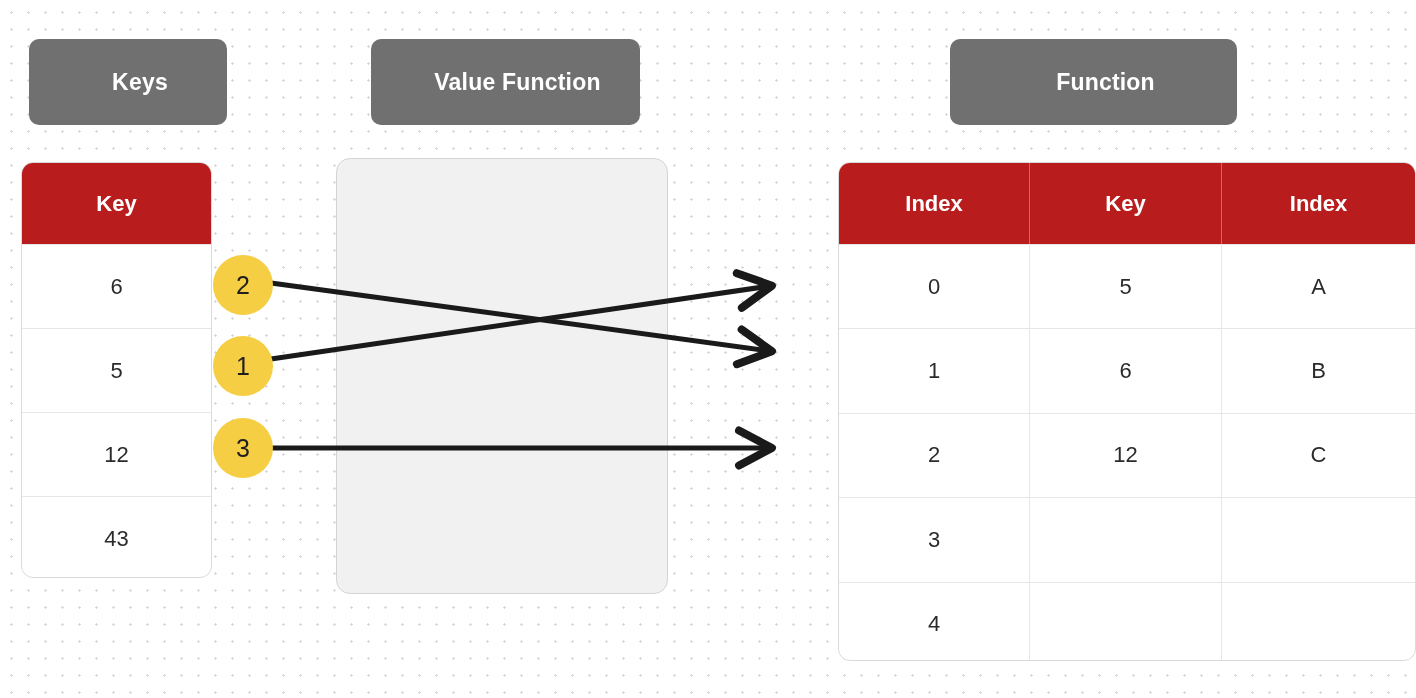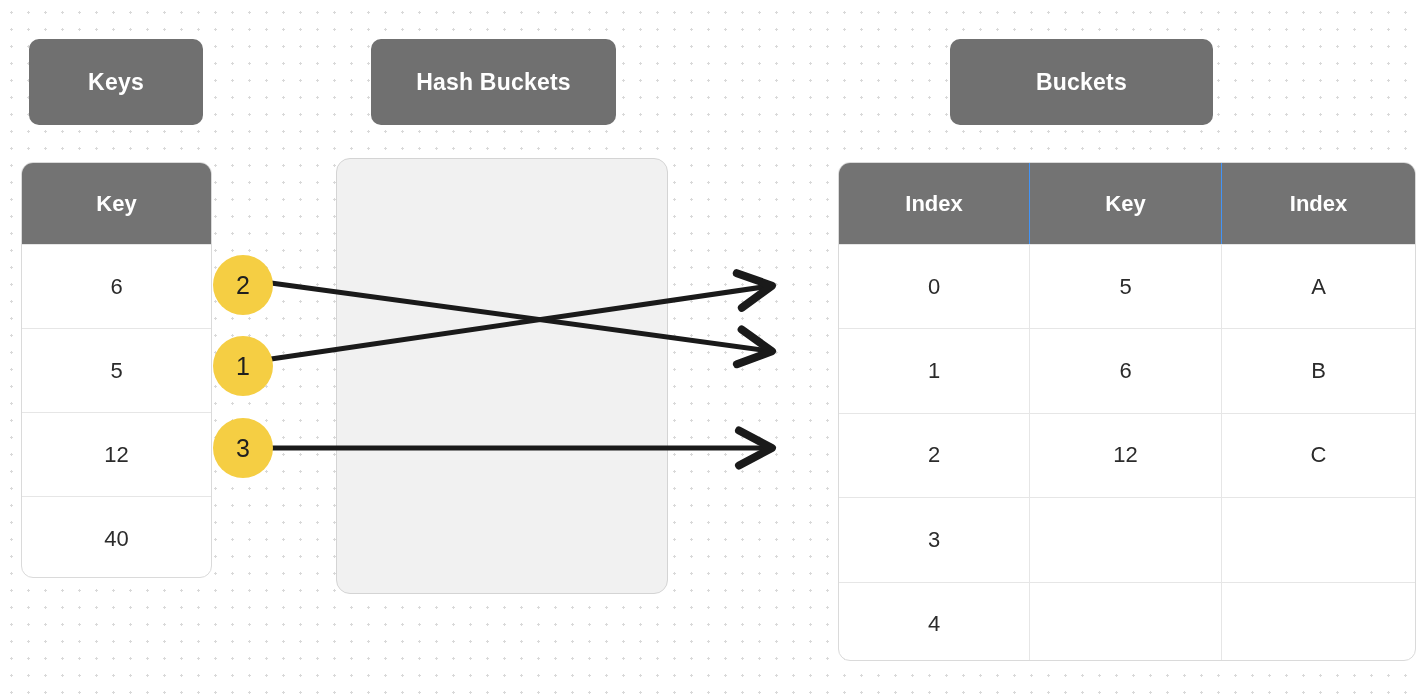--- a/index.html
+++ b/index.html
@@ -28,37 +28,38 @@
     position: absolute;
     background: #707070;
     border-radius: 10px;
     display: flex;
     align-items: center;
     justify-content: center;
     color: #ffffff;
     font-size: 23px;
     font-weight: bold;
     letter-spacing: 0.2px;
+    padding-left: 24px;
   }
   #hdr-keys   { left: 29px;  top: 39px; width: 174px; height: 86px; }
   #hdr-hash   { left: 371px; top: 39px; width: 245px; height: 86px; }
   #hdr-buckets{ left: 950px; top: 39px; width: 263px; height: 86px; }
 
   
   .table-card {
     position: absolute;
     background: #ffffff;
     border: 1px solid #dadada;
     border-radius: 12px;
     overflow: hidden;
     box-sizing: border-box;
   }
   .thead {
     display: flex;
-    background: #737373;
+    background: #b91c1c;
     height: 81px;
     justify-content: flex-end;
   }
   .th {
     flex: 1;
     display: flex;
     align-items: center;
     justify-content: center;
     color: #ffffff;
     font-size: 22px;
@@ -139,42 +140,42 @@
 </head>
 <body>
 
 <div class="canvas">
 
   <div class="section-header" id="hdr-keys">
     <span>Keys</span>
   </div>
 
   <div class="section-header" id="hdr-hash">
-    <span>Hash Buckets</span>
+    <span>Value Function</span>
   </div>
 
   <div class="section-header" id="hdr-buckets">
-    <span>Buckets</span>
+    <span>Function</span>
   </div>
 
   <div class="table-card" id="keys-table">
     <div class="thead">
       <div class="th">Key</div>
     </div>
     <div class="trow">
       <div class="td">6</div>
     </div>
     <div class="trow">
       <div class="td">5</div>
     </div>
     <div class="trow">
       <div class="td">12</div>
     </div>
     <div class="trow">
-      <div class="td">40</div>
+      <div class="td">43</div>
     </div>
   </div>
 
   <div id="hash-body"></div>
 
   <svg id="arrow-layer" viewBox="0 0 1416 698" xmlns="http://www.w3.org/2000/svg">
     <defs>
       <marker id="arrowhead" markerWidth="9" markerHeight="9" refX="7.2" refY="4.5" orient="auto" markerUnits="strokeWidth">
         <path d="M1,1 L7.6,4.5 L1,8" fill="none" stroke="#1a1a1a" stroke-width="1.6" stroke-linecap="round" stroke-linejoin="round"></path>
       </marker>

